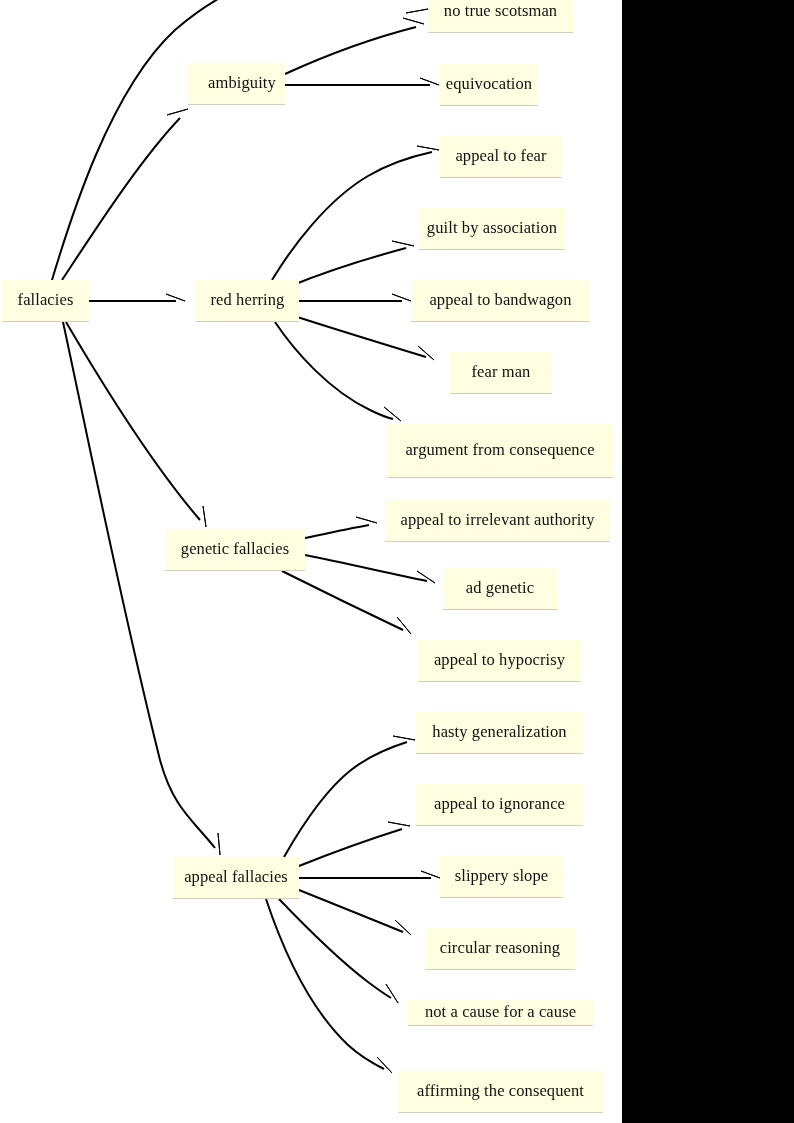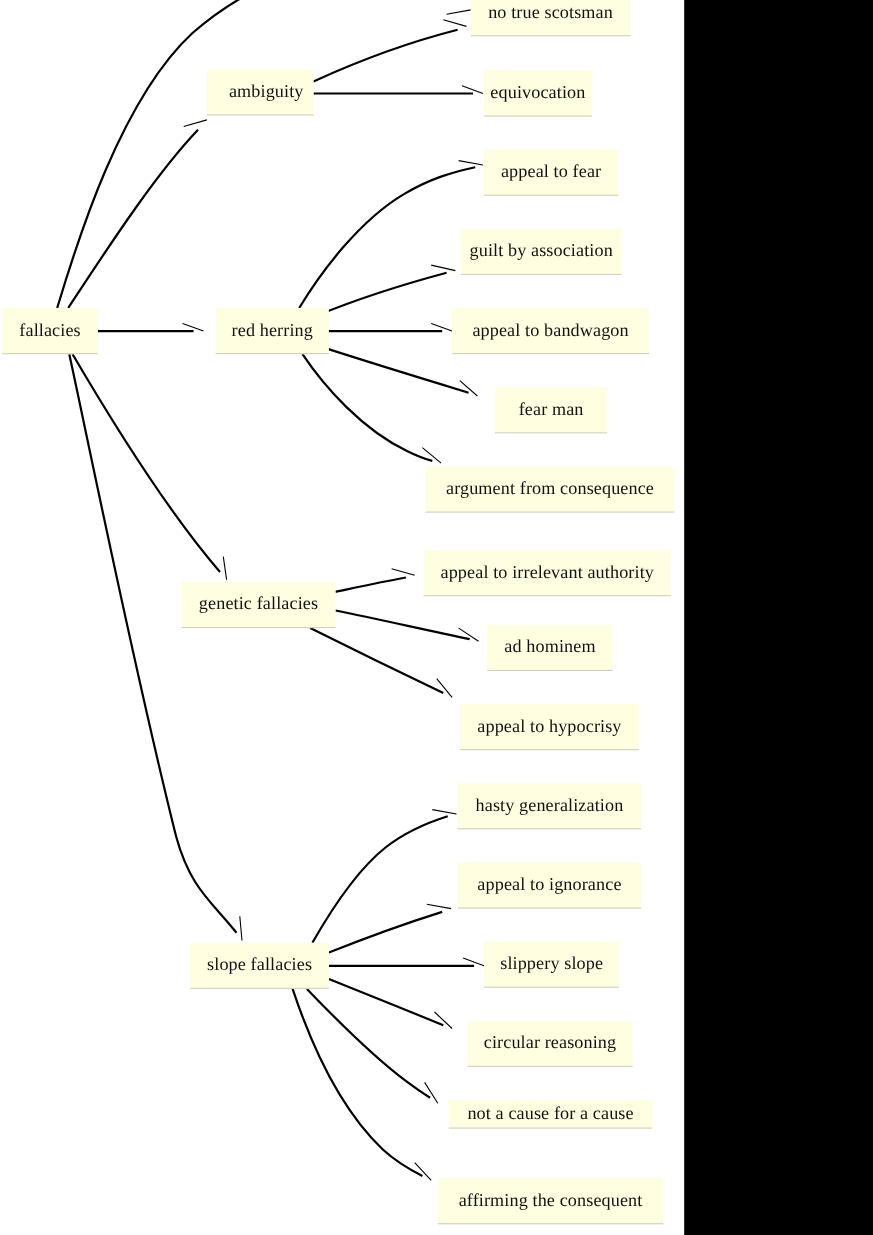--- a/index.html
+++ b/index.html
@@ -164,48 +164,48 @@
       <div class="node-box" style="left: 188px; top: 63px; width: 97px; height: 42px; padding-left: 11px;">
         <span class="node-label">ambiguity</span>
       </div>
       <div class="node-box" style="left: 196px; top: 280px; width: 103px; height: 42px;">
         <span class="node-label">red herring</span>
       </div>
       <div class="node-box" style="left: 165px; top: 529px; width: 140px; height: 42px;">
         <span class="node-label">genetic fallacies</span>
       </div>
       <div class="node-box" style="left: 173px; top: 857px; width: 126px; height: 42px;">
-        <span class="node-label">slope fallacies</span>
+        <span class="node-label">appeal fallacies</span>
       </div>
       <div class="node-box" style="left: 428px; top: -9px; width: 145px; height: 42px;">
         <span class="node-label">no true scotsman</span>
       </div>
       <div class="node-box" style="left: 440px; top: 64px; width: 98px; height: 42px;">
         <span class="node-label">equivocation</span>
       </div>
       <div class="node-box" style="left: 440px; top: 136px; width: 122px; height: 42px;">
         <span class="node-label">appeal to fear</span>
       </div>
       <div class="node-box" style="left: 419px; top: 208px; width: 146px; height: 42px; text-align: center;">
         <span class="node-label">guilt by association</span>
       </div>
       <div class="node-box" style="left: 411px; top: 280px; width: 179px; height: 42px;">
         <span class="node-label">appeal to bandwagon</span>
       </div>
       <div class="node-box" style="left: 450px; top: 352px; width: 102px; height: 42px;">
         <span class="node-label">fear man</span>
       </div>
-      <div class="node-box" style="left: 387px; top: 424px; width: 226px; height: 42px;">
+      <div class="node-box" style="left: 387px; top: 424px; width: 226px; height: 54px;">
         <span class="node-label">argument from consequence</span>
       </div>
       <div class="node-box" style="left: 385px; top: 500px; width: 225px; height: 42px;">
         <span class="node-label">appeal to irrelevant authority</span>
       </div>
       <div class="node-box" style="left: 443px; top: 568px; width: 114px; height: 42px;">
-        <span class="node-label">ad hominem</span>
+        <span class="node-label">ad genetic</span>
       </div>
       <div class="node-box" style="left: 418px; top: 640px; width: 163px; height: 42px;">
         <span class="node-label">appeal to hypocrisy</span>
       </div>
       <div class="node-box" style="left: 416px; top: 712px; width: 167px; height: 42px;">
         <span class="node-label">hasty generalization</span>
       </div>
       <div class="node-box" style="left: 416px; top: 784px; width: 167px; height: 42px;">
         <span class="node-label">appeal to ignorance</span>
       </div>

